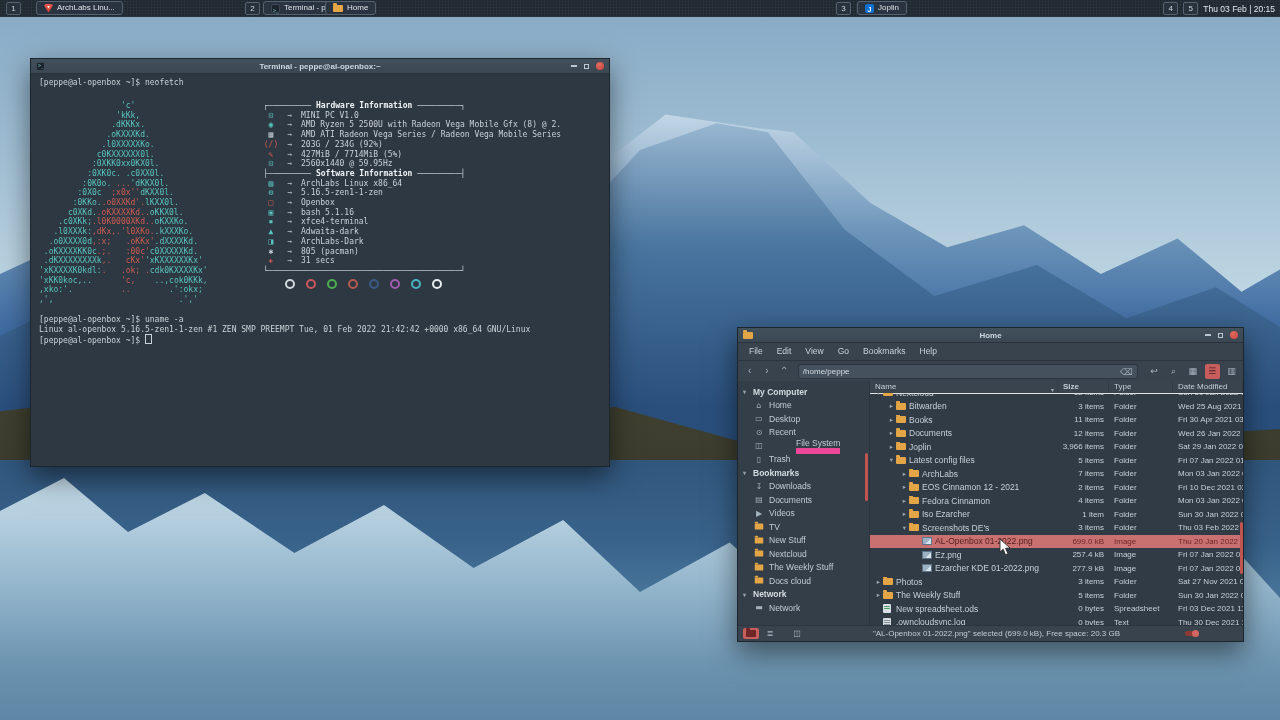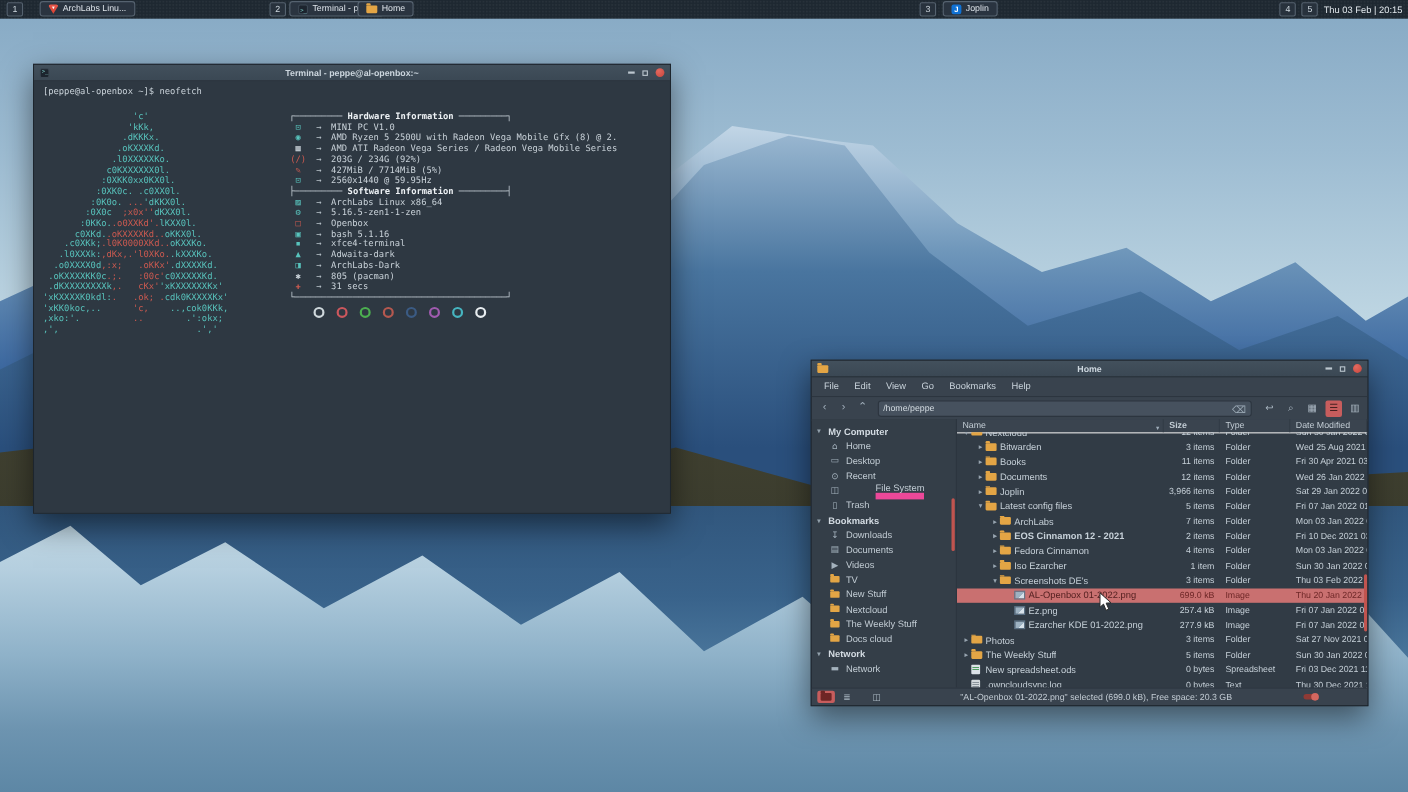--- a/index.html
+++ b/index.html
@@ -161,20 +161,21 @@
     <span class="win-ctrls">
       <span class="wc-min"></span>
       <span class="wc-max"></span>
       <span class="wc-close"></span>
     </span>
   </div>
   <div id="term-body">
     <div class="mono abs" style="left:8px;top:4px;"><span id="p1">[peppe@al-openbox ~]$ neofetch</span></div>
     <div class="mono abs" style="left:8px;top:27px;" id="ascii-art"><div><span class="c">                 'c'</span></div><div><span class="c">                'kKk,</span></div><div><span class="c">               .dKKKx.</span></div><div><span class="c">              .oKXXXKd.</span></div><div><span class="c">             .l0XXXXXKo.</span></div><div><span class="c">            c0KXXXXXX0l.</span></div><div><span class="c">           :0XKK0xx0KX0l.</span></div><div><span class="c">          :0XK0c. .c0XX0l.</span></div><div><span class="c">         :0K0o. </span><span class="r">...</span><span class="c">'dKKX0l.</span></div><div><span class="c">        :0X0c  </span><span class="r">;x0x''</span><span class="c">dKXX0l.</span></div><div><span class="c">       :0KKo.</span><span class="r">.o0XXKd'.</span><span class="c">lKXX0l.</span></div><div><span class="c">      c0XKd.</span><span class="r">.oKXXXXKd..</span><span class="c">oKKX0l.</span></div><div><span class="c">    .c0XKk;</span><span class="r">.l0K0000XKd..</span><span class="c">oKXXKo.</span></div><div><span class="c">   .l0XXXk:</span><span class="r">,dKx,.'l0XKo.</span><span class="c">.kXXXKo.</span></div><div><span class="c">  .o0XXXX0d</span><span class="r">,:x;   .oKKx'</span><span class="c">.dXXXXKd.</span></div><div><span class="c"> .oKXXXXKK0c</span><span class="r">.;.   :00c'</span><span class="c">c0XXXXXKd.</span></div><div><span class="c"> .dKXXXXXXXXk</span><span class="r">,.   cKx'</span><span class="c">'xKXXXXXXKx'</span></div><div><span class="c">'xKXXXXK0kdl:</span><span class="r">.   .ok; .</span><span class="c">cdk0KXXXXKx'</span></div><div><span class="c">'xKK0koc,..</span><span class="r">      'c,    </span><span class="c">..,cok0KKk,</span></div><div><span class="c">,xko:'.</span><span class="r">          ..</span><span class="c">        .':okx;</span></div><div><span class="c">,',                          .','</span></div></div>
     <div class="mono abs" style="left:232px;top:27px;" id="nf-info"><div><span>┌─────────</span><span class="wb"> Hardware Information </span><span>─────────┐</span></div><div><span class="nf-ico icyan">⊡</span><span class="nf-arrow">→</span><span>MINI PC V1.0</span></div><div><span class="nf-ico icyan">◉</span><span class="nf-arrow">→</span><span>AMD Ryzen 5 2500U with Radeon Vega Mobile Gfx (8) @ 2.</span></div><div><span class="nf-ico igray">▦</span><span class="nf-arrow">→</span><span>AMD ATI Radeon Vega Series / Radeon Vega Mobile Series</span></div><div><span class="nf-ico ired">(/)</span><span class="nf-arrow">→</span><span>203G / 234G (92%)</span></div><div><span class="nf-ico ired">✎</span><span class="nf-arrow">→</span><span>427MiB / 7714MiB (5%)</span></div><div><span class="nf-ico icyan">⊡</span><span class="nf-arrow">→</span><span>2560x1440 @ 59.95Hz</span></div><div><span>├─────────</span><span class="wb"> Software Information </span><span>─────────┤</span></div><div><span class="nf-ico icyan">▨</span><span class="nf-arrow">→</span><span>ArchLabs Linux x86_64</span></div><div><span class="nf-ico icyan">⚙</span><span class="nf-arrow">→</span><span>5.16.5-zen1-1-zen</span></div><div><span class="nf-ico ired">□</span><span class="nf-arrow">→</span><span>Openbox</span></div><div><span class="nf-ico icyan">▣</span><span class="nf-arrow">→</span><span>bash 5.1.16</span></div><div><span class="nf-ico icyan">▪</span><span class="nf-arrow">→</span><span>xfce4-terminal</span></div><div><span class="nf-ico icyan">▲</span><span class="nf-arrow">→</span><span>Adwaita-dark</span></div><div><span class="nf-ico icyan">◨</span><span class="nf-arrow">→</span><span>ArchLabs-Dark</span></div><div><span class="nf-ico igray">✱</span><span class="nf-arrow">→</span><span>805 (pacman)</span></div><div><span class="nf-ico ired">✚</span><span class="nf-arrow">→</span><span>31 secs</span></div><div>└────────────────────────────────────────┘</div><div style="padding-left: 22px; margin-top: 3px;"><span class="pal-dot" style="border-color: rgb(207, 216, 220);"></span><span class="pal-dot" style="border-color: rgb(204, 87, 93);"></span><span class="pal-dot" style="border-color: rgb(76, 175, 80);"></span><span class="pal-dot" style="border-color: rgb(181, 88, 79);"></span><span class="pal-dot" style="border-color: rgb(59, 91, 132);"></span><span class="pal-dot" style="border-color: rgb(161, 91, 176);"></span><span class="pal-dot" style="border-color: rgb(70, 181, 192);"></span><span class="pal-dot" style="border-color: rgb(232, 237, 240);"></span></div></div>
+    <div class="mono abs" style="left:8px;top:241px;" id="term-tail"><div>[peppe@al-openbox ~]$ uname -a</div><div>Linux al-openbox 5.16.5-zen1-1-zen #1 ZEN SMP PREEMPT Tue, 01 Feb 2022 21:42:42 +0000 x86_64 GNU/Linux</div><div>[peppe@al-openbox ~]$ <span class="cursor-box"></span></div></div>
   </div>
 </div>
 
 <div class="win" id="fm-win" style="left:737px;top:327px;width:505px;height:313px;">
   <div class="titlebar">
     <span class="mini-folder" style="margin-left:5px;z-index:2;"></span>
     <span class="title-txt">Home</span>
     <span class="win-ctrls">
       <span class="wc-min"></span>
       <span class="wc-max"></span>
@@ -363,21 +364,21 @@
               <span class="fico-wrap">
                 <span class="mini-folder"></span>
               </span>
               <span style="overflow: hidden; text-overflow: clip; white-space: nowrap;">ArchLabs</span>
             </span>
             <span class="fsize fcell-dim">7 items</span>
             <span class="ftype fcell-dim">Folder</span>
             <span class="fdate fcell-dim">Mon 03 Jan 2022 01</span>
           </div>
           <div class="frow">
-            <span class="fname" style="padding-left: 30px; font-weight: bold;">
+            <span class="fname" style="padding-left: 30px;">
               <span class="exp">▸</span>
               <span class="fico-wrap">
                 <span class="mini-folder"></span>
               </span>
               <span style="overflow: hidden; text-overflow: clip; white-space: nowrap;">EOS Cinnamon 12 -  2021</span>
             </span>
             <span class="fsize fcell-dim">2 items</span>
             <span class="ftype fcell-dim">Folder</span>
             <span class="fdate fcell-dim">Fri 10 Dec 2021 03:</span>
           </div>

